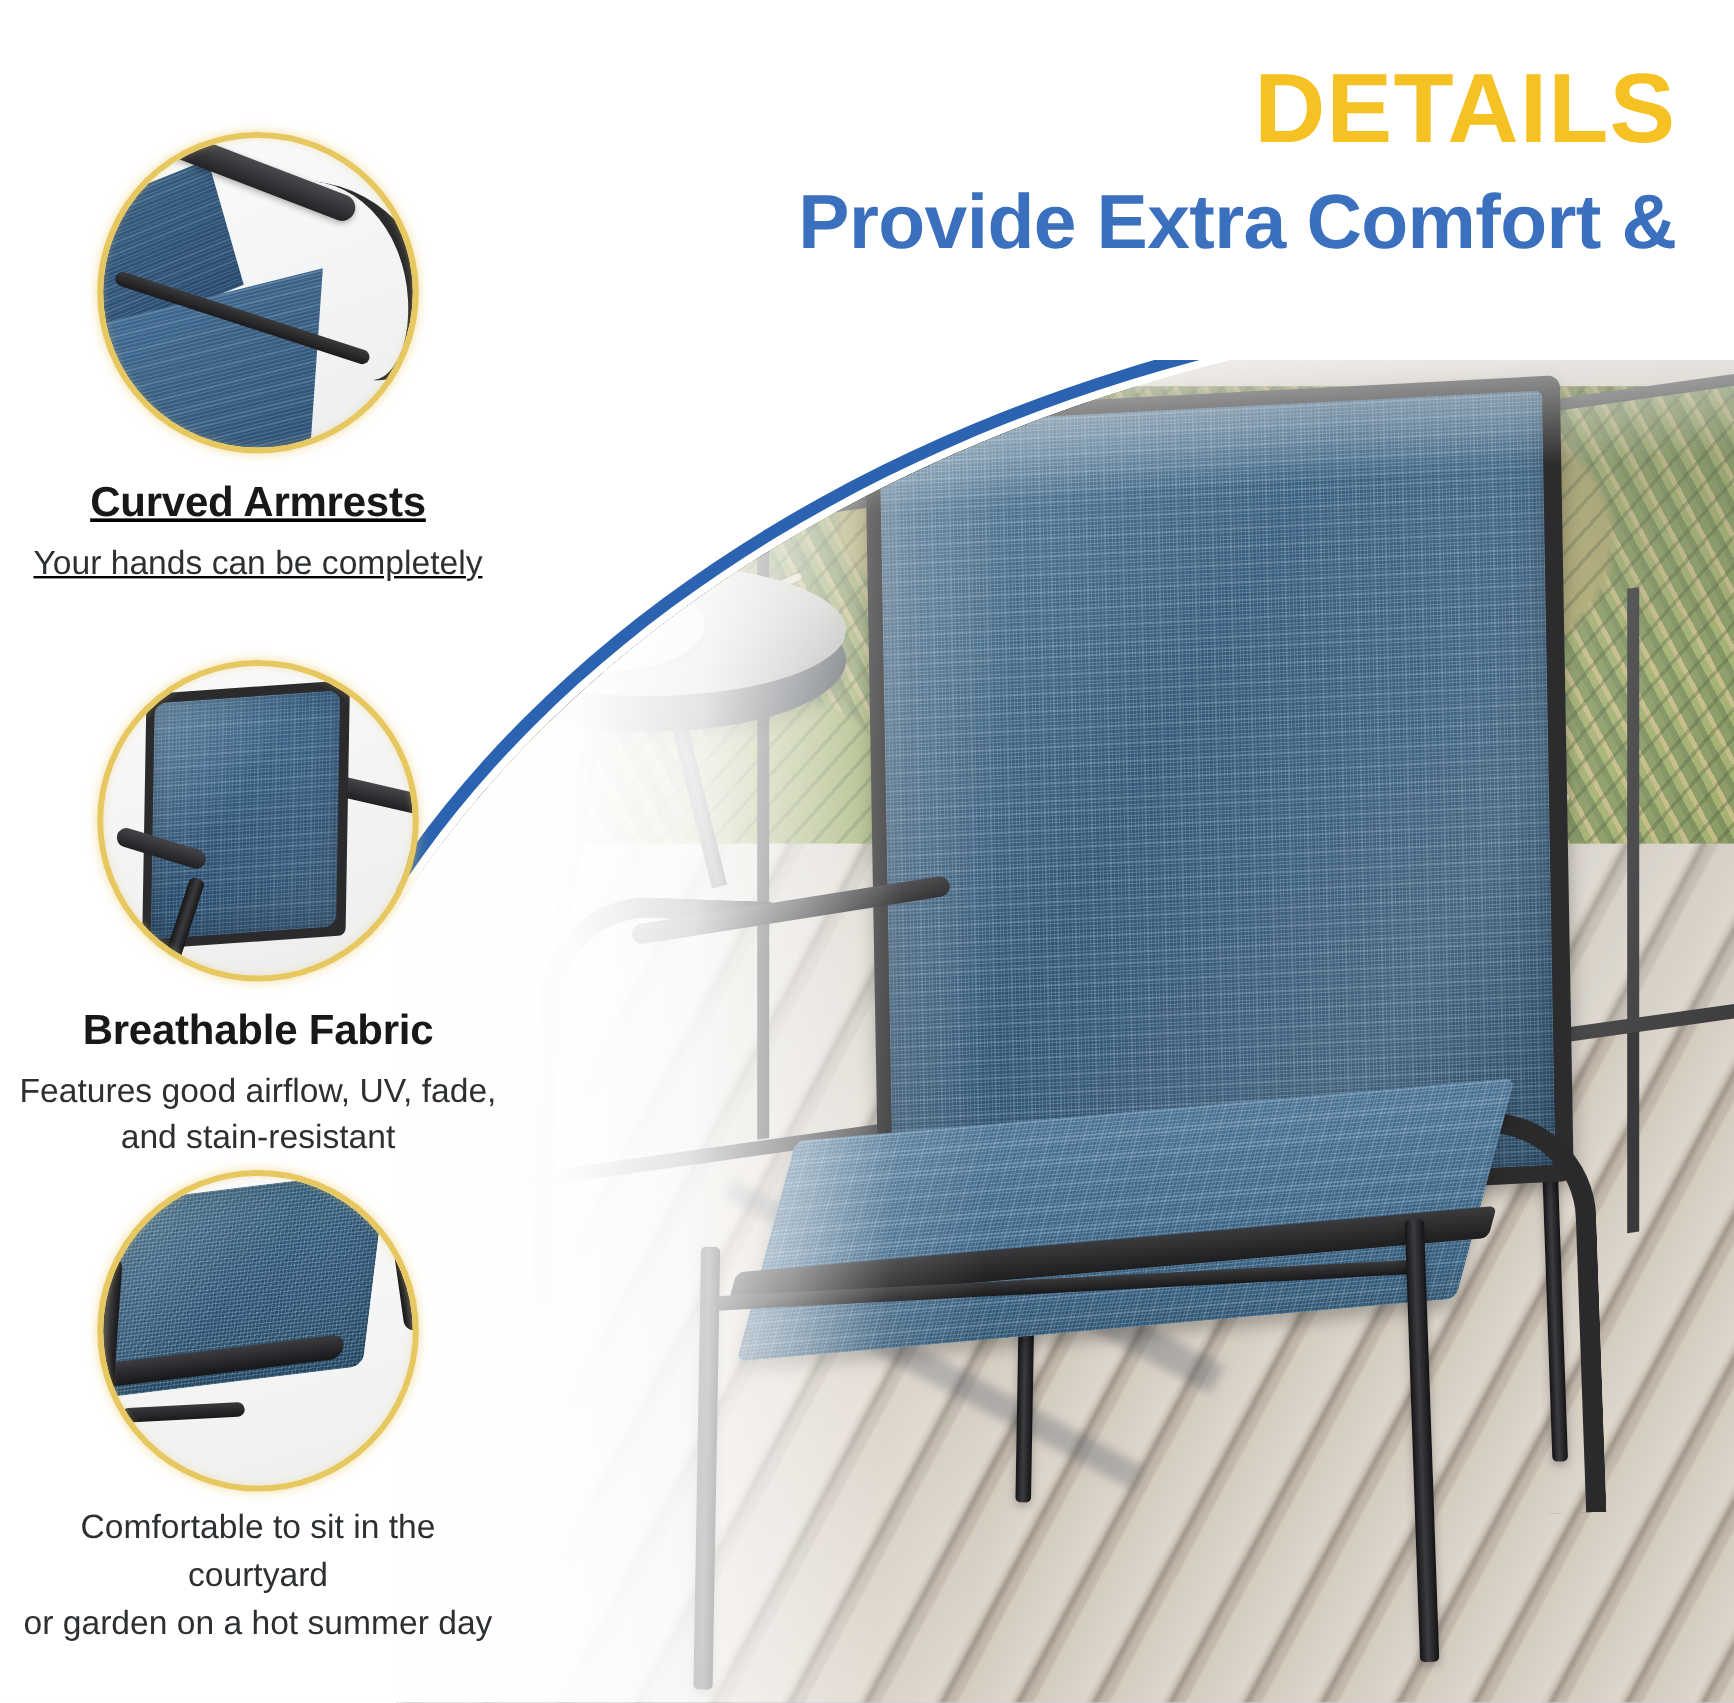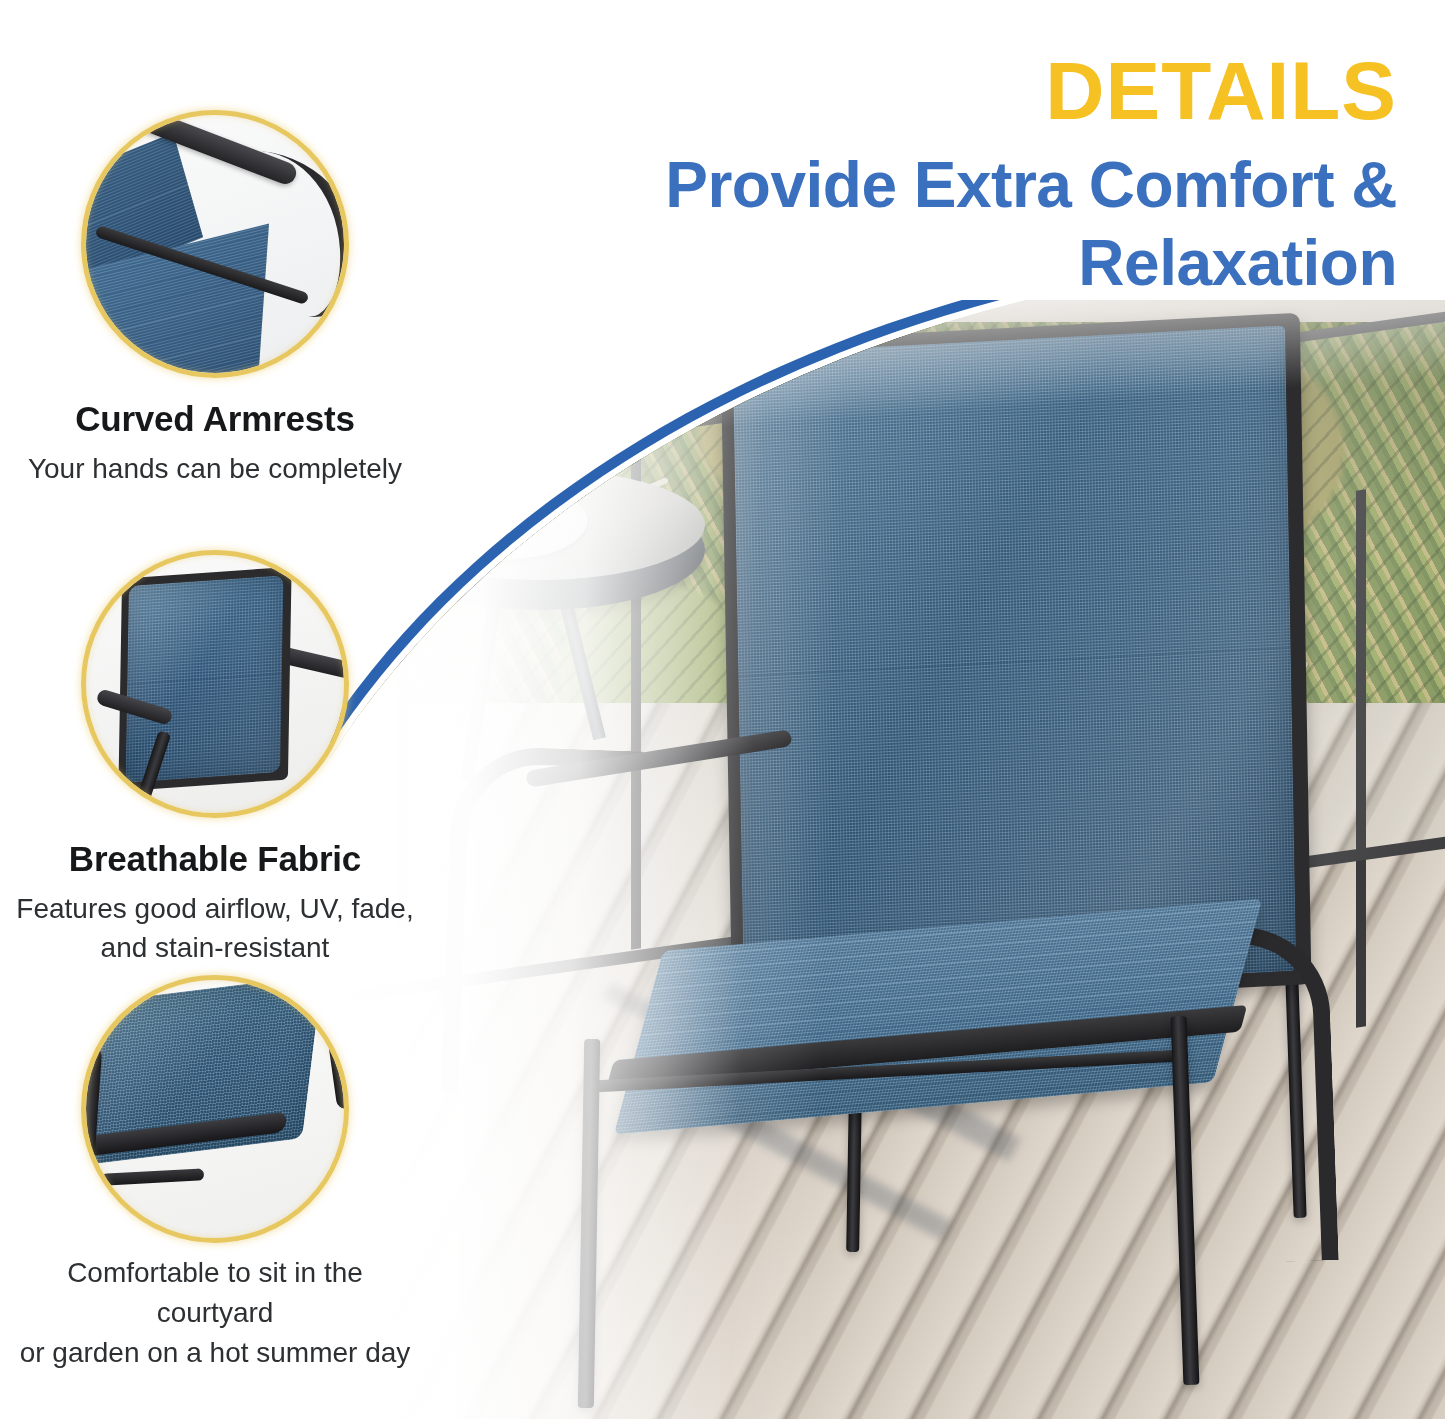--- a/index.html
+++ b/index.html
@@ -335,21 +335,21 @@
   }
   .photo-fade-top {
     position: absolute; inset: 0;
     background: linear-gradient(176deg, rgba(255,255,255,.95) 0%, rgba(255,255,255,0) 13%);
     pointer-events: none;
   }
 
   
   .features { position: absolute; left: 0; top: 0; width: 430px; z-index: 50; }
   .feature { position: absolute; width: 430px; text-align: center; }
-  .f1 { top: 110px; }
+  .f1 { top: 110px; text-decoration: underline; }
   .f2 { top: 550px; }
   .f3 { top: 975px; }
 
   .circle-wrap {
     position: relative;
     width: 268px; height: 268px;
     margin: 0 auto;
   }
   .circle-ring {
     position: absolute; inset: 0;
@@ -586,21 +586,20 @@
         <div class="photo-fade"></div>
         <div class="photo-fade-top"></div>
       </div>
     </div>
   </div>
 
   <div class="headline-block">
     <div class="headline-kicker">DETAILS</div>
     <div class="headline-main">
       <span class="l1">Provide Extra Comfort &amp;</span>
-      <span class="l2">Relaxation</span>
     </div>
   </div>
 
   <div class="features">
 
     <div class="feature f1">
       <div class="circle-wrap">
         <div class="circle-photo">
           <div class="c1-bg"></div>
           <div class="c1-fabric-top"></div>

